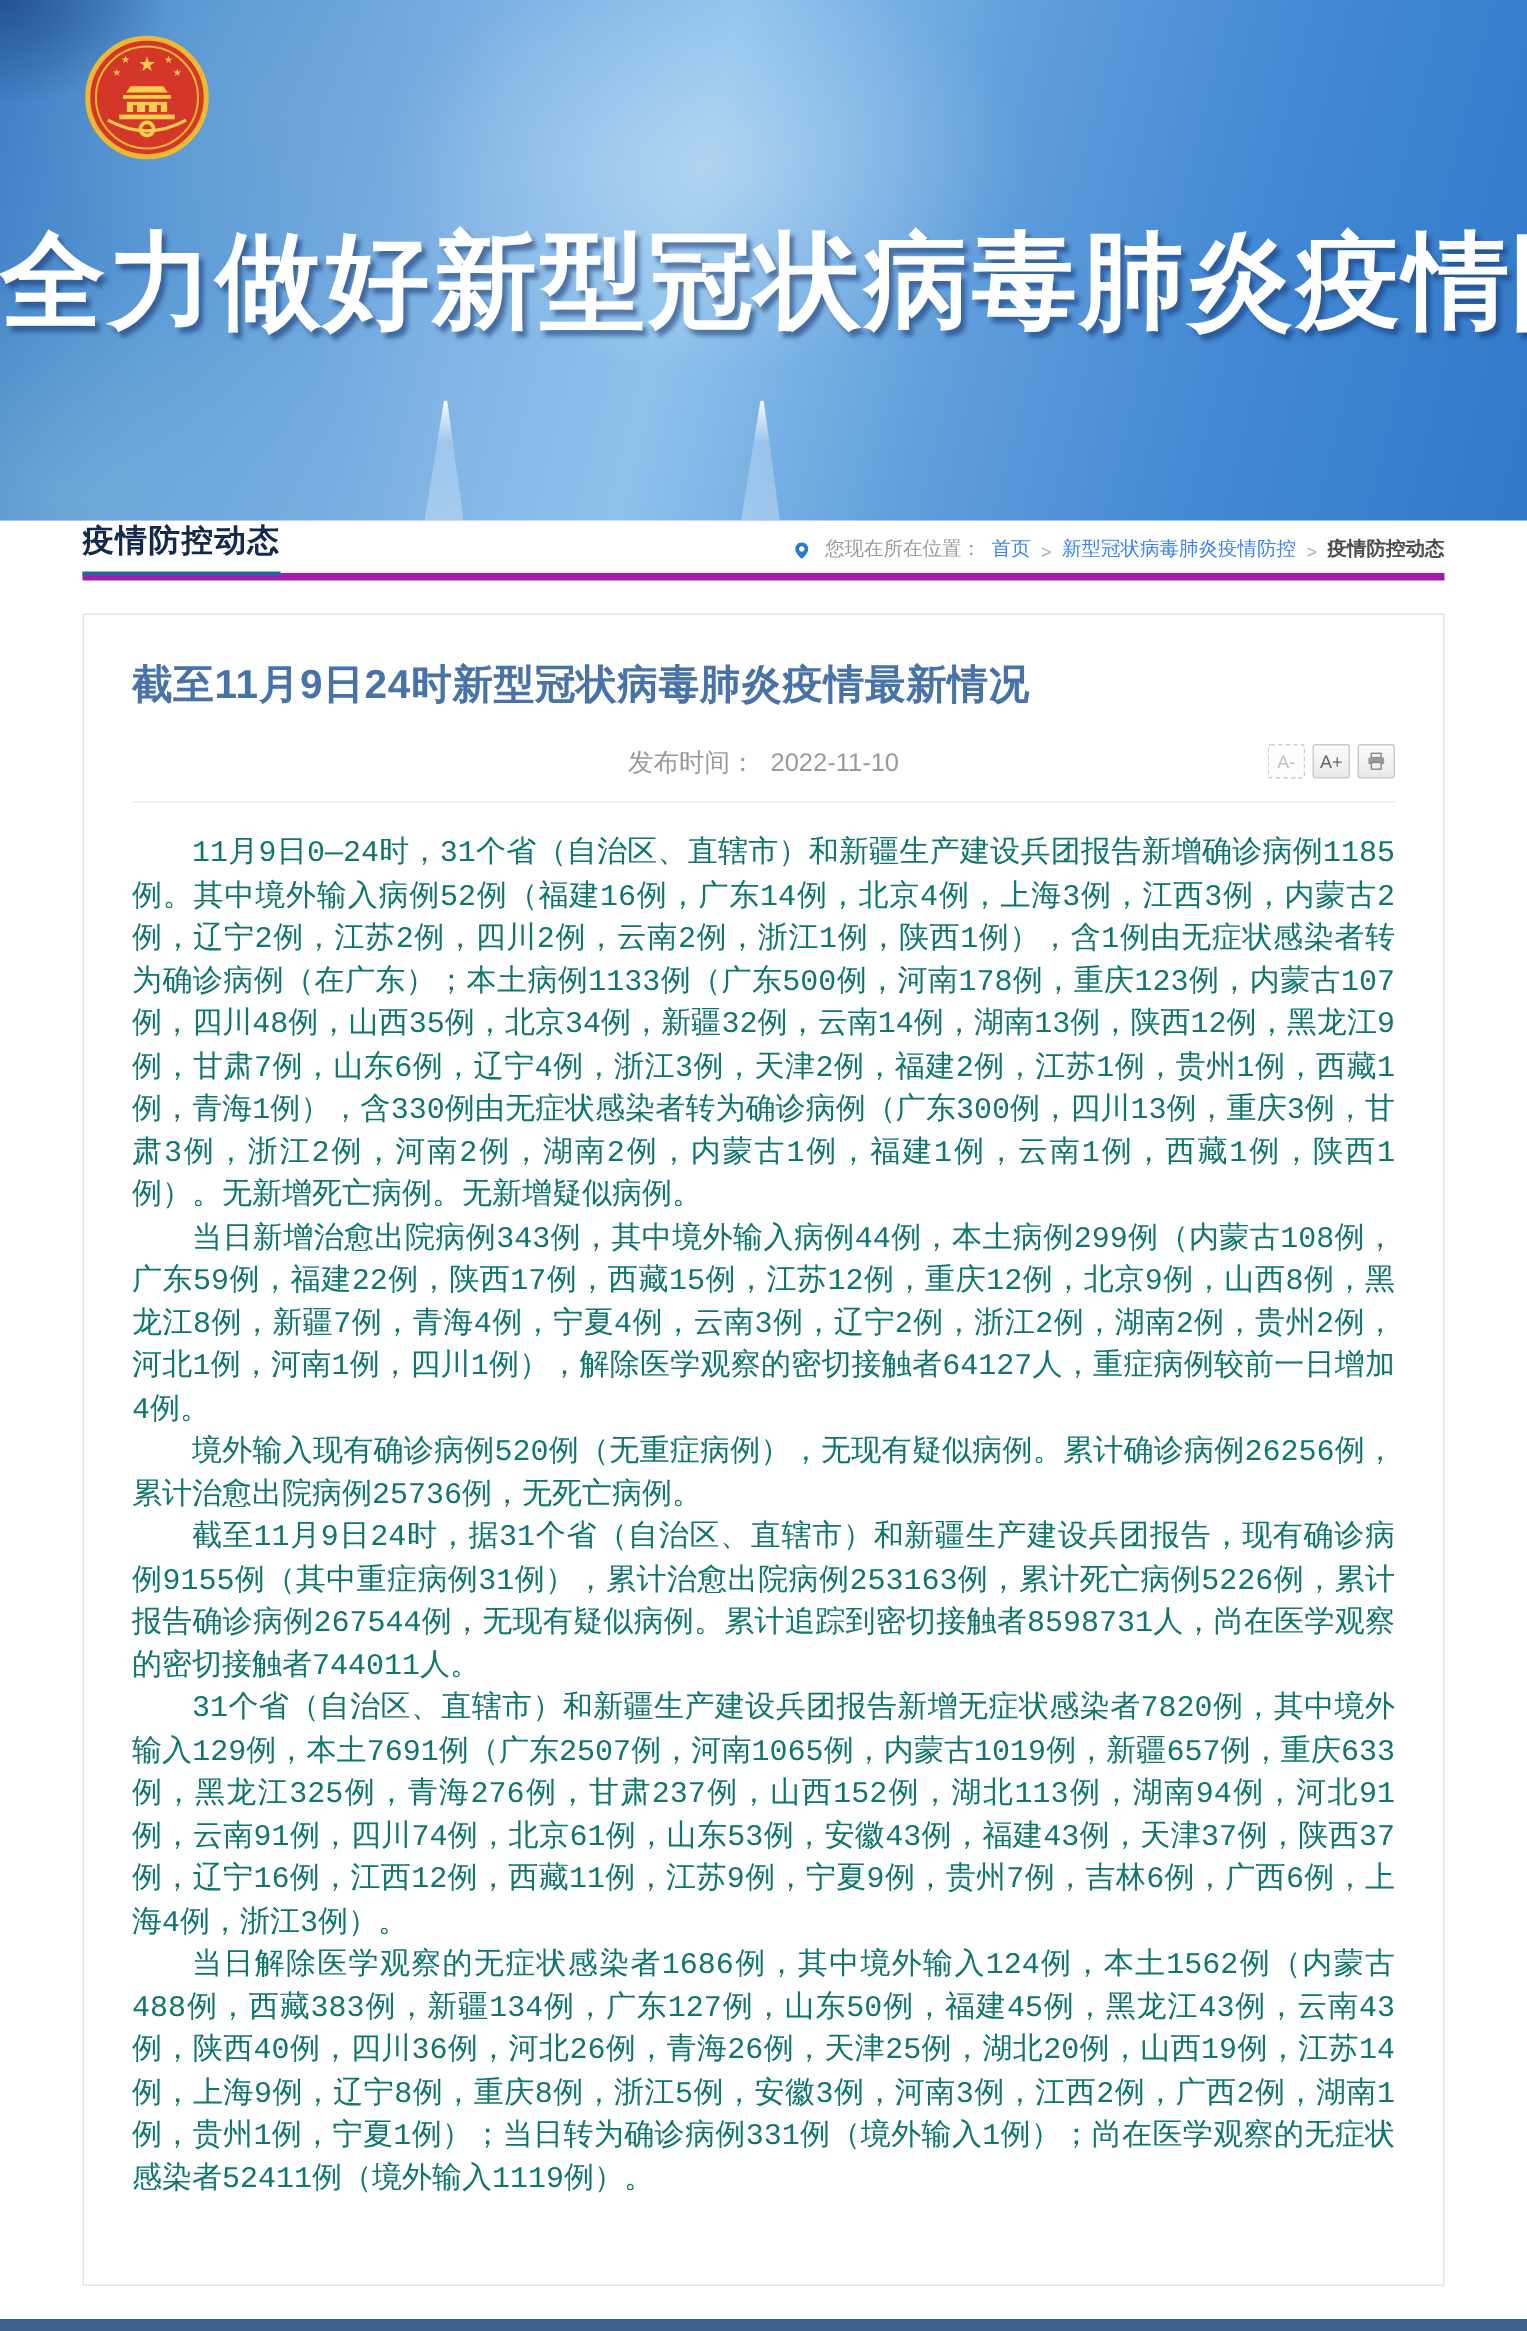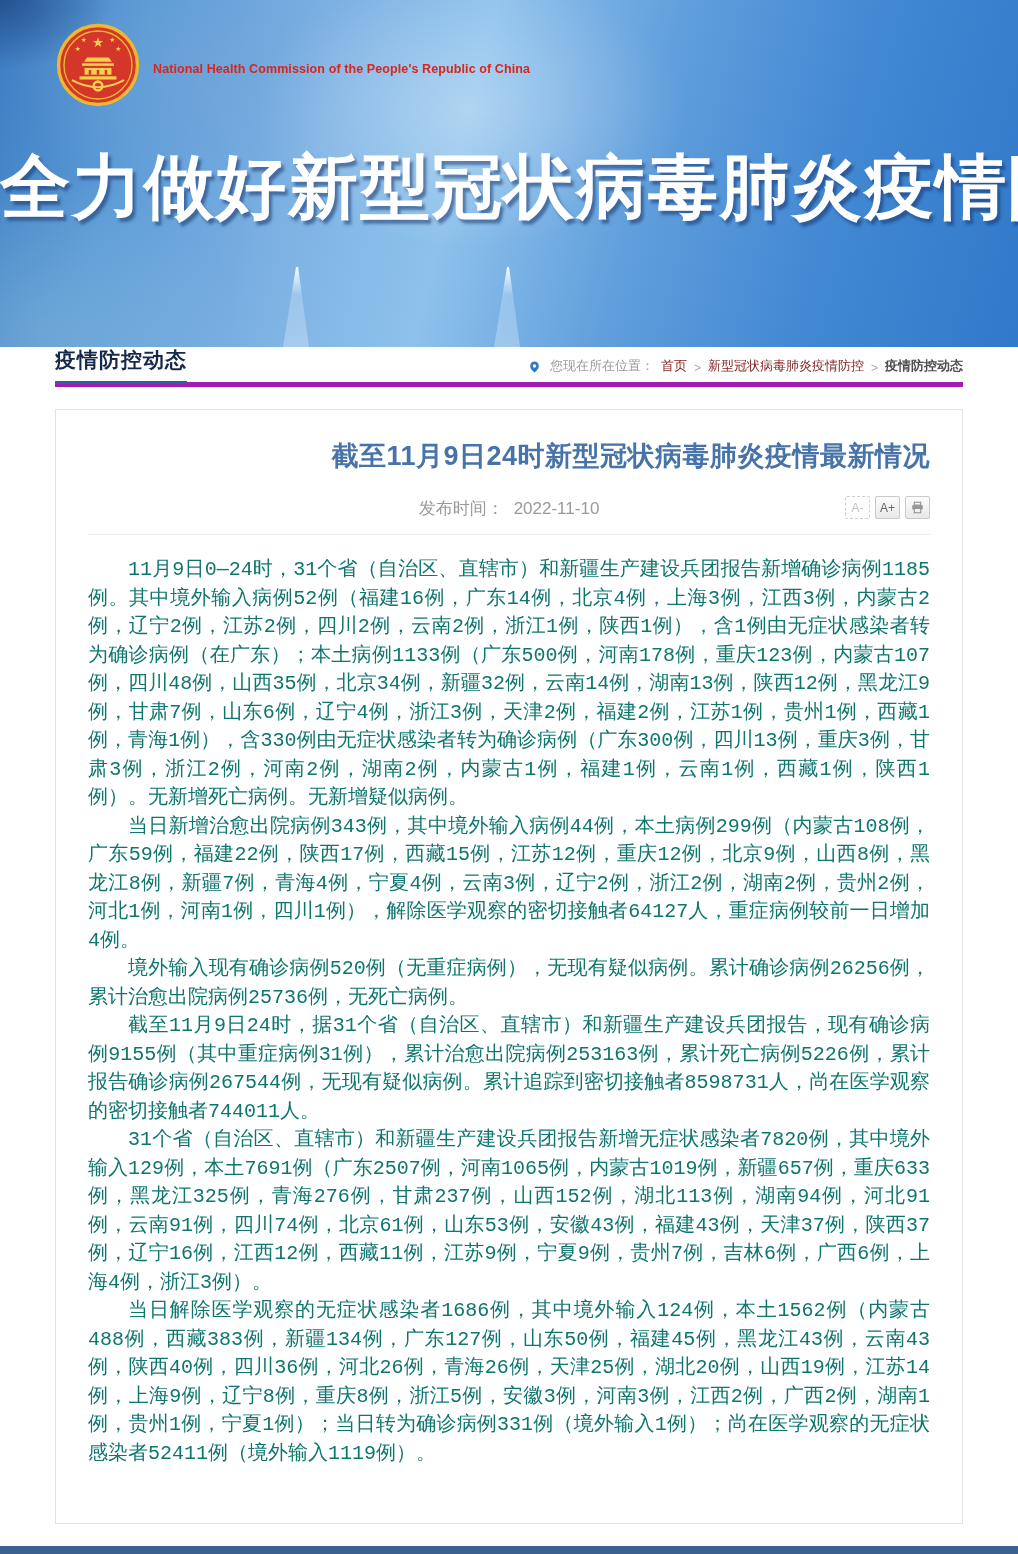--- a/index.html
+++ b/index.html
@@ -48,31 +48,31 @@
   .section-title {
     position:absolute; left:0; bottom:-2px; padding-bottom:7px;
     font-size:21px; font-weight:bold; color:#15294c;
     border-bottom:3px solid #2e5fa3; letter-spacing:1px;
   }
   .breadcrumb {
     position:absolute; right:0; top:6px; display:flex; align-items:flex-end; gap:7px;
     font-size:13px; color:#999;
   }
   .pin-icon { display:inline-flex; margin-right:2px; }
-  .crumb-link { color:#7f1d1d; cursor:pointer; }
+  .crumb-link { color:#3b82f6; cursor:pointer; }
   .crumb-sep { color:#aaa; font-size:12px; }
   .crumb-current { color:#4d4d4d; font-weight:bold; }
 
   
   .content-box {
     margin-top:22px; border:1px solid #e3e3e3; background:#fff;
     padding:18px 32px 55px; min-height:1038px;
   }
   .article-title {
-    text-align:right; color:#4773a9; font-size:27px; font-weight:bold;
+    text-align:left; color:#4773a9; font-size:27px; font-weight:bold;
     margin-top:10px; letter-spacing:0.5px;
   }
   .meta-row { position:relative; margin-top:22px; height:25px; }
   .pub { text-align:center; font-size:17px; color:#9a9a9a; line-height:25px; }
   .pub-label { margin-right:10px; }
   .tools { position:absolute; right:0px; top:0px; display:flex; gap:5px; }
   .tool-btn {
     width:25px; height:23px; border:1px solid #c9c9c9; border-radius:2px;
     background:linear-gradient(#fcfcfc,#e9e9e9);
     font-size:12px; color:#666; display:flex; align-items:center; justify-content:center;
@@ -112,21 +112,20 @@
         <rect x="34" y="53.5" width="32" height="8" fill="#f6cf4e"></rect>
         <rect x="39" y="56" width="3" height="5.5" fill="#d5362a"></rect>
         <rect x="48.5" y="56" width="3" height="5.5" fill="#d5362a"></rect>
         <rect x="58" y="56" width="3" height="5.5" fill="#d5362a"></rect>
         <rect x="28" y="63.5" width="44" height="3.8" fill="#f6cf4e"></rect>
         <circle cx="50" cy="75" r="5.2" fill="none" stroke="#f6cf4e" stroke-width="3"></circle>
         <path d="M19 68 Q50 85 81 68" stroke="#f6cf4e" stroke-width="2.6" fill="none"></path>
       </svg>
     </span>
     <span class="org-names">
-      <span class="org-en">National Health Commission of the People's Republic of China</span>
     </span>
   </div>
   <div class="banner-title">全力做好新型冠状病毒肺炎疫情防控工作</div>
   <div class="spire spire-1"></div>
   <div class="spire spire-2"></div>
 </div>
 
 <div class="page-body">
   <div class="crumb-row">
     <span class="section-title">疫情防控动态</span>

